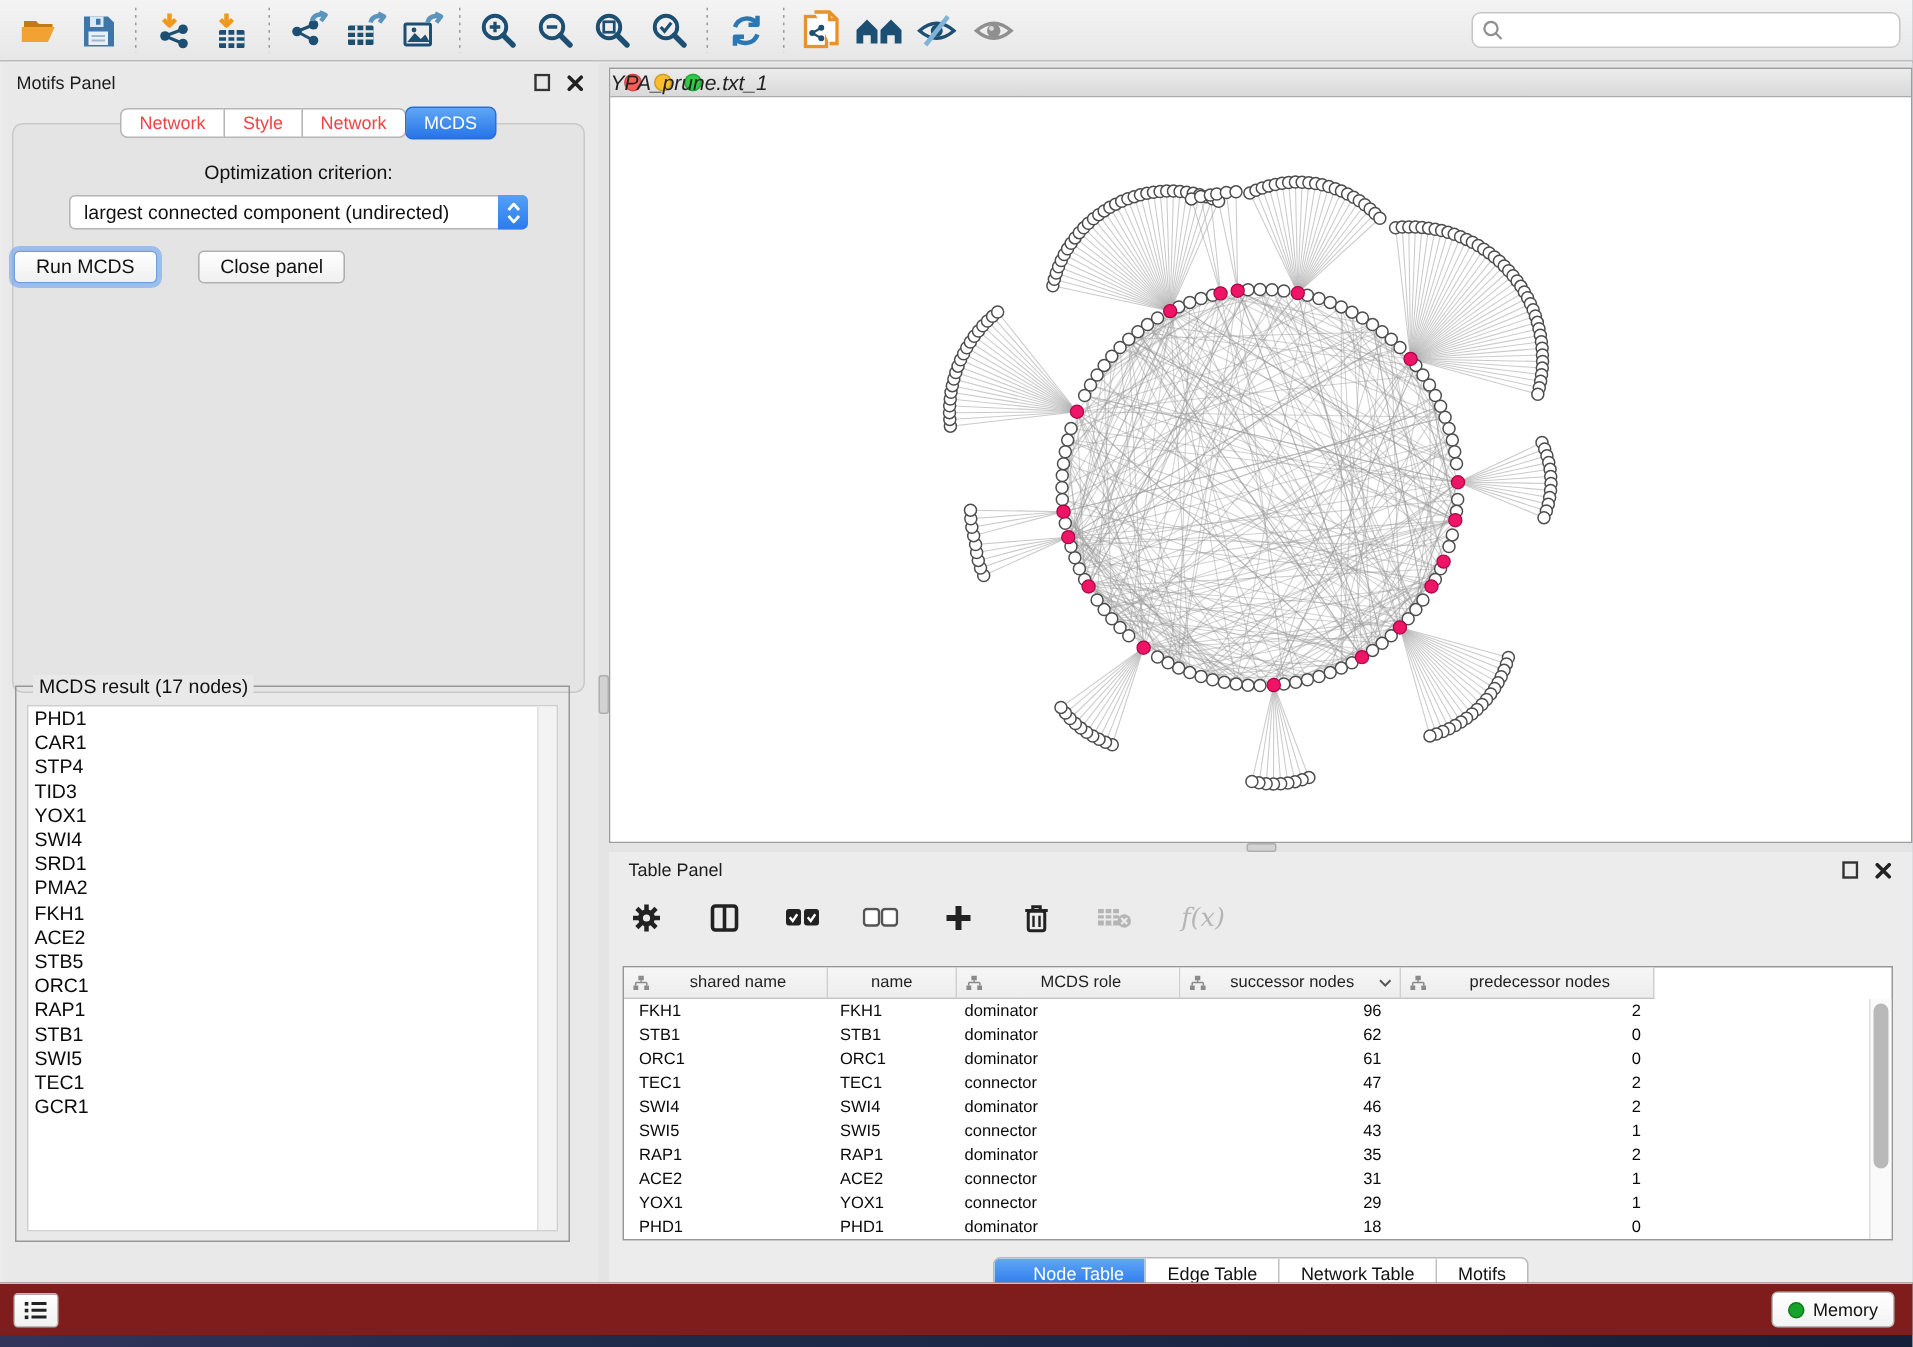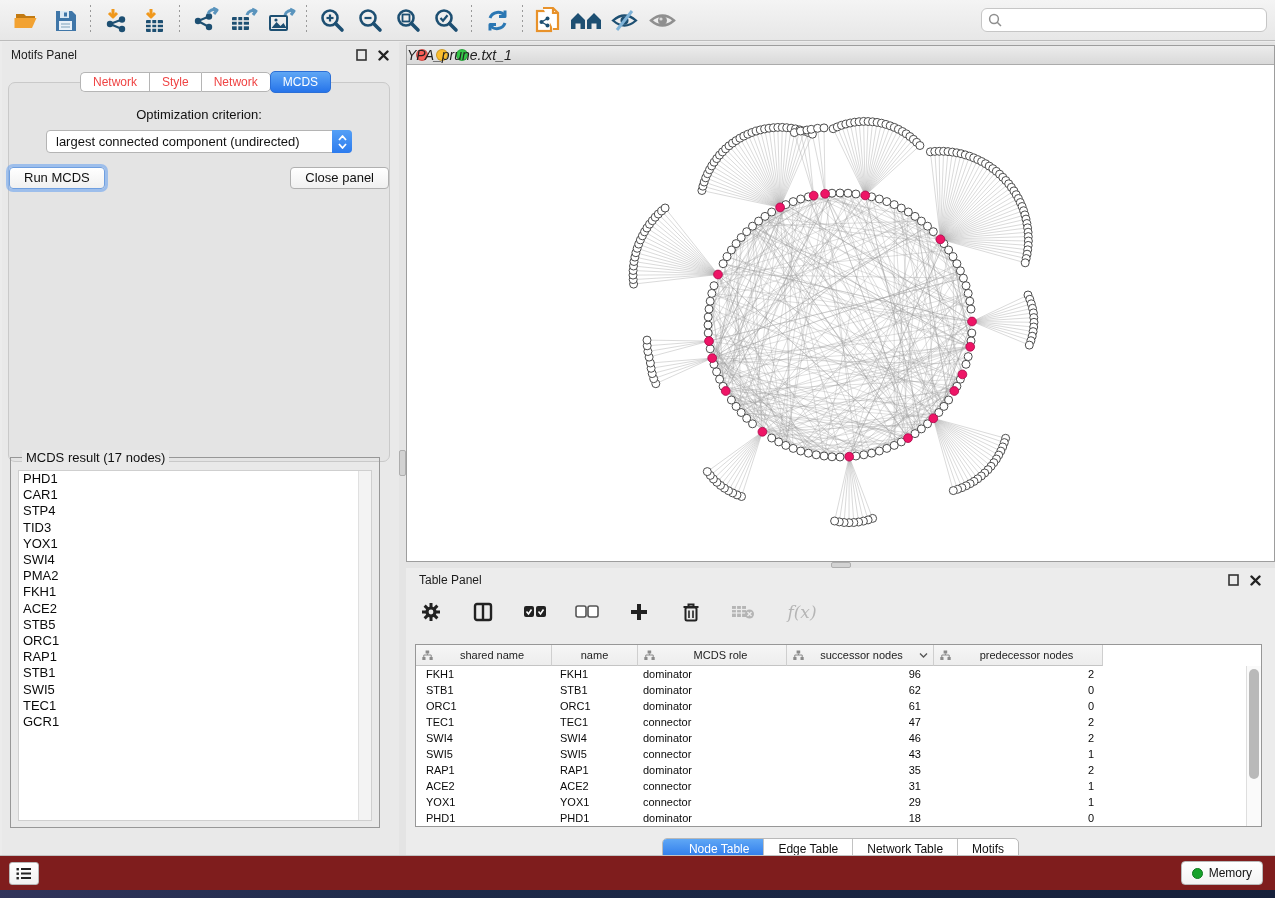--- a/index.html
+++ b/index.html
@@ -49,21 +49,21 @@
   .cp-inner { position:absolute; left:6px; right:9px; top:40px; height:380px;
     background:#e4e4e4; border:1px solid #c9c9c9; border-radius:7px; }
   .opt-label { text-align:center; font-size:13px; color:#111; margin-top:24px; }
   .dropdown { position:absolute; left:37px; right:37px; top:47px; height:23px;
     background:#fff; border:1px solid #b4b4b4; border-radius:4px;
     display:flex; align-items:center; }
   .dropdown .dval { flex:1; font-size:13px; color:#111; padding-left:9px; white-space:nowrap; }
   .stepper { width:20px; height:23px; margin:-1px -1px -1px 0; border-radius:0 4px 4px 0;
     background:linear-gradient(#55a0f6,#2c7bee); display:flex; flex-direction:column;
     align-items:center; justify-content:center; gap:2px; }
-  .btn-row { position:absolute; left:0; right:0; top:84px; display:flex; justify-content:space-between; gap:13px; }
+  .btn-row { position:absolute; left:0; right:0; top:84px; display:flex; justify-content:flex-start; gap:27px; }
   .aqua-btn { font-size:13px; color:#111; background:linear-gradient(#ffffff,#f0f0f0);
     border:1px solid #b0b0b0; border-radius:4px; padding:2px 14px 3px; height:22px;
     font-family:"Liberation Sans",sans-serif; }
   .aqua-btn.focus { box-shadow:0 0 0 3px rgba(110,165,240,.6); border-color:#6f9fe0; }
 
   .result-group { position:absolute; left:8px; right:19px; top:415px; height:371px;
     border:1px solid #979797; }
   .result-title { position:absolute; top:-8px; left:11px; background:#e9e9e9;
     padding:0 4px; font-size:13px; color:#111; }
   .result-list { position:absolute; left:7px; top:12px; right:7px; bottom:6px;
@@ -376,20 +376,21 @@
       <div class="result-group">
         <span class="result-title">MCDS result (17 nodes)</span>
         <div class="result-list">
           <div id="mcds-items">
               <div class="mitem">PHD1</div>
               <div class="mitem">CAR1</div>
               <div class="mitem">STP4</div>
               <div class="mitem">TID3</div>
               <div class="mitem">YOX1</div>
               <div class="mitem">SWI4</div>
+              <div class="mitem">SRD1</div>
               <div class="mitem">PMA2</div>
               <div class="mitem">FKH1</div>
               <div class="mitem">ACE2</div>
               <div class="mitem">STB5</div>
               <div class="mitem">ORC1</div>
               <div class="mitem">RAP1</div>
               <div class="mitem">STB1</div>
               <div class="mitem">SWI5</div>
               <div class="mitem">TEC1</div>
               <div class="mitem">GCR1</div>

